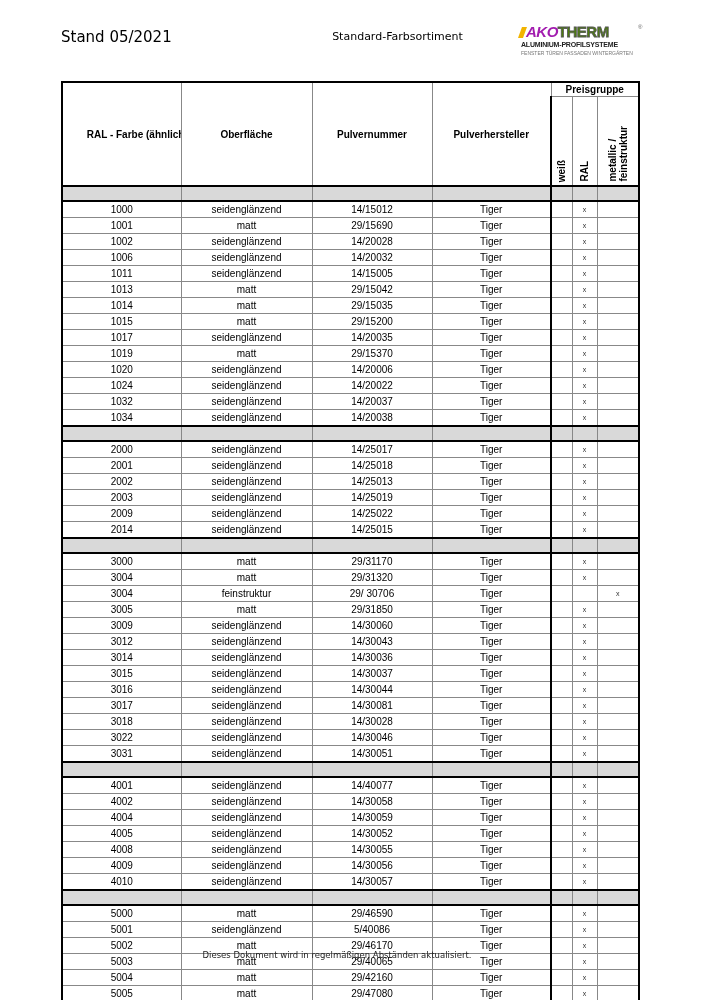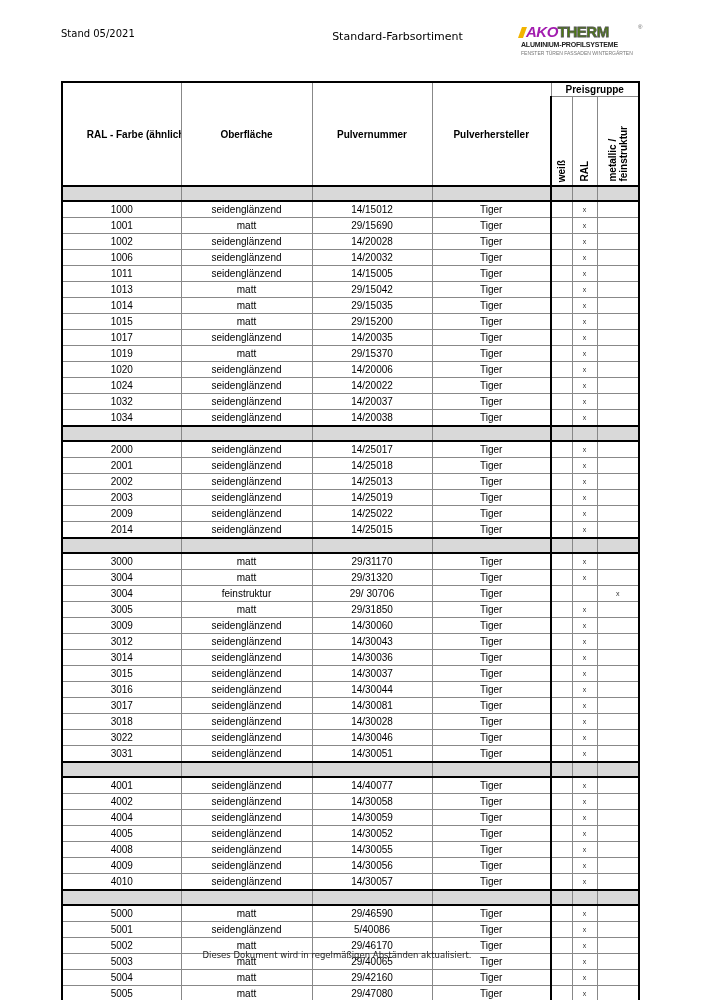--- a/index.html
+++ b/index.html
@@ -1,17 +1,17 @@
 <!DOCTYPE html>
 <html><head>
 <meta charset="utf-8">
 <style>
   html, body { margin:0; padding:0; background:#ffffff; }
   body { width:707px; height:1000px; position:relative; overflow:hidden; font-family:"Liberation Sans", sans-serif; color:#000; }
-  .stand { position:absolute; left:61px; top:28px; font-size:10px; font-family:"DejaVu Sans", sans-serif; }
+  .stand { position:absolute; left:61px; top:28px; font-size:15px; font-family:"DejaVu Sans", sans-serif; }
   .title { position:absolute; left:0; width:707px; top:30px; text-align:center; font-size:11px; font-family:"DejaVu Sans", sans-serif;margin-left:44px; }
   .logo { position:absolute; left:520px; top:24px; width:125px; height:40px; }
   .logo .brand { position:absolute; left:0; top:0; font-size:15px; font-weight:bold; letter-spacing:-0.5px; line-height:16px; white-space:nowrap; }
   .logo .brand .ako { color:#a21caf; font-style:italic; }
   .logo .brand .therm { color:#4d7c0f; -webkit-text-stroke:0.8px #555; font-weight:bold; }
   .logo .slash { display:inline-block; width:5px; height:11px; background:#f2b400; transform:skewX(-20deg); margin-right:1px; vertical-align:-1px; }
   .logo .reg { position:absolute; left:118px; top:0; font-size:6px; color:#666; }
   .logo .sub1 { position:absolute; left:1px; top:17px; font-size:7px; font-weight:bold; color:#222; white-space:nowrap; letter-spacing:-0.2px; }
   .logo .sub2 { position:absolute; left:1px; top:26px; font-size:5px; color:#777; white-space:nowrap; }
 

